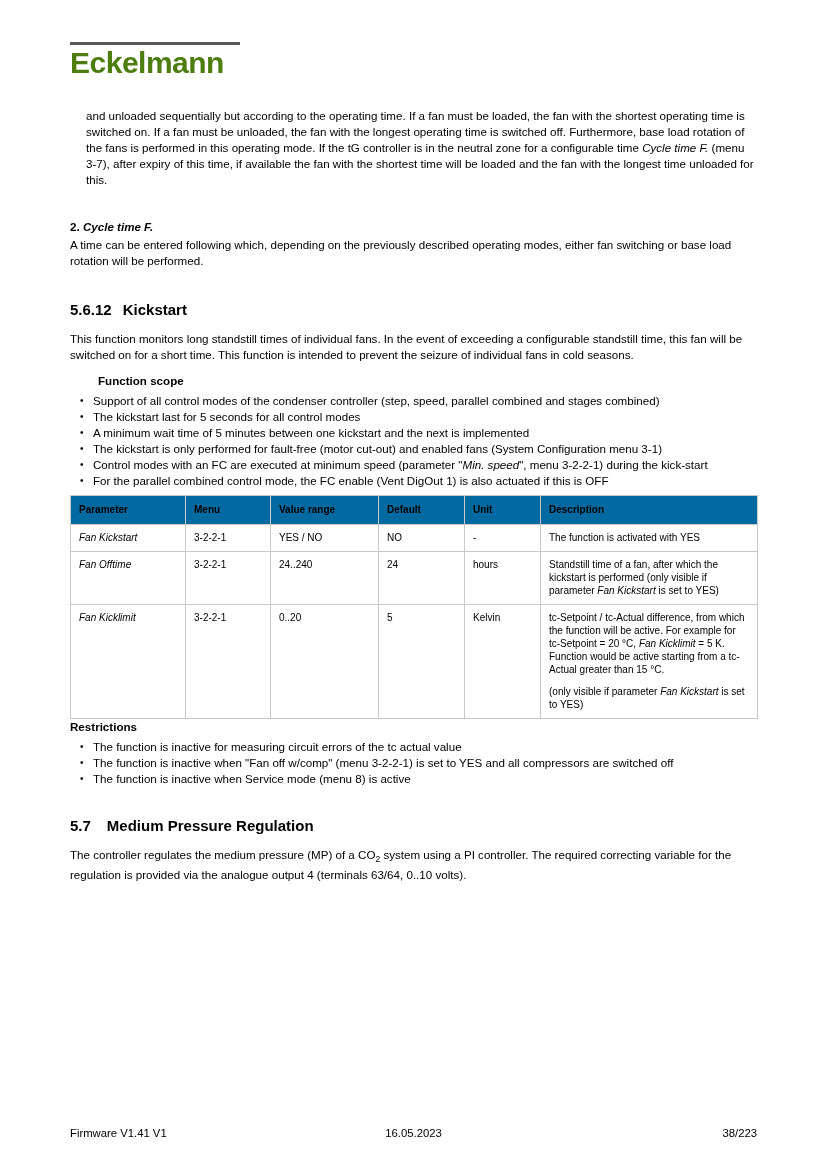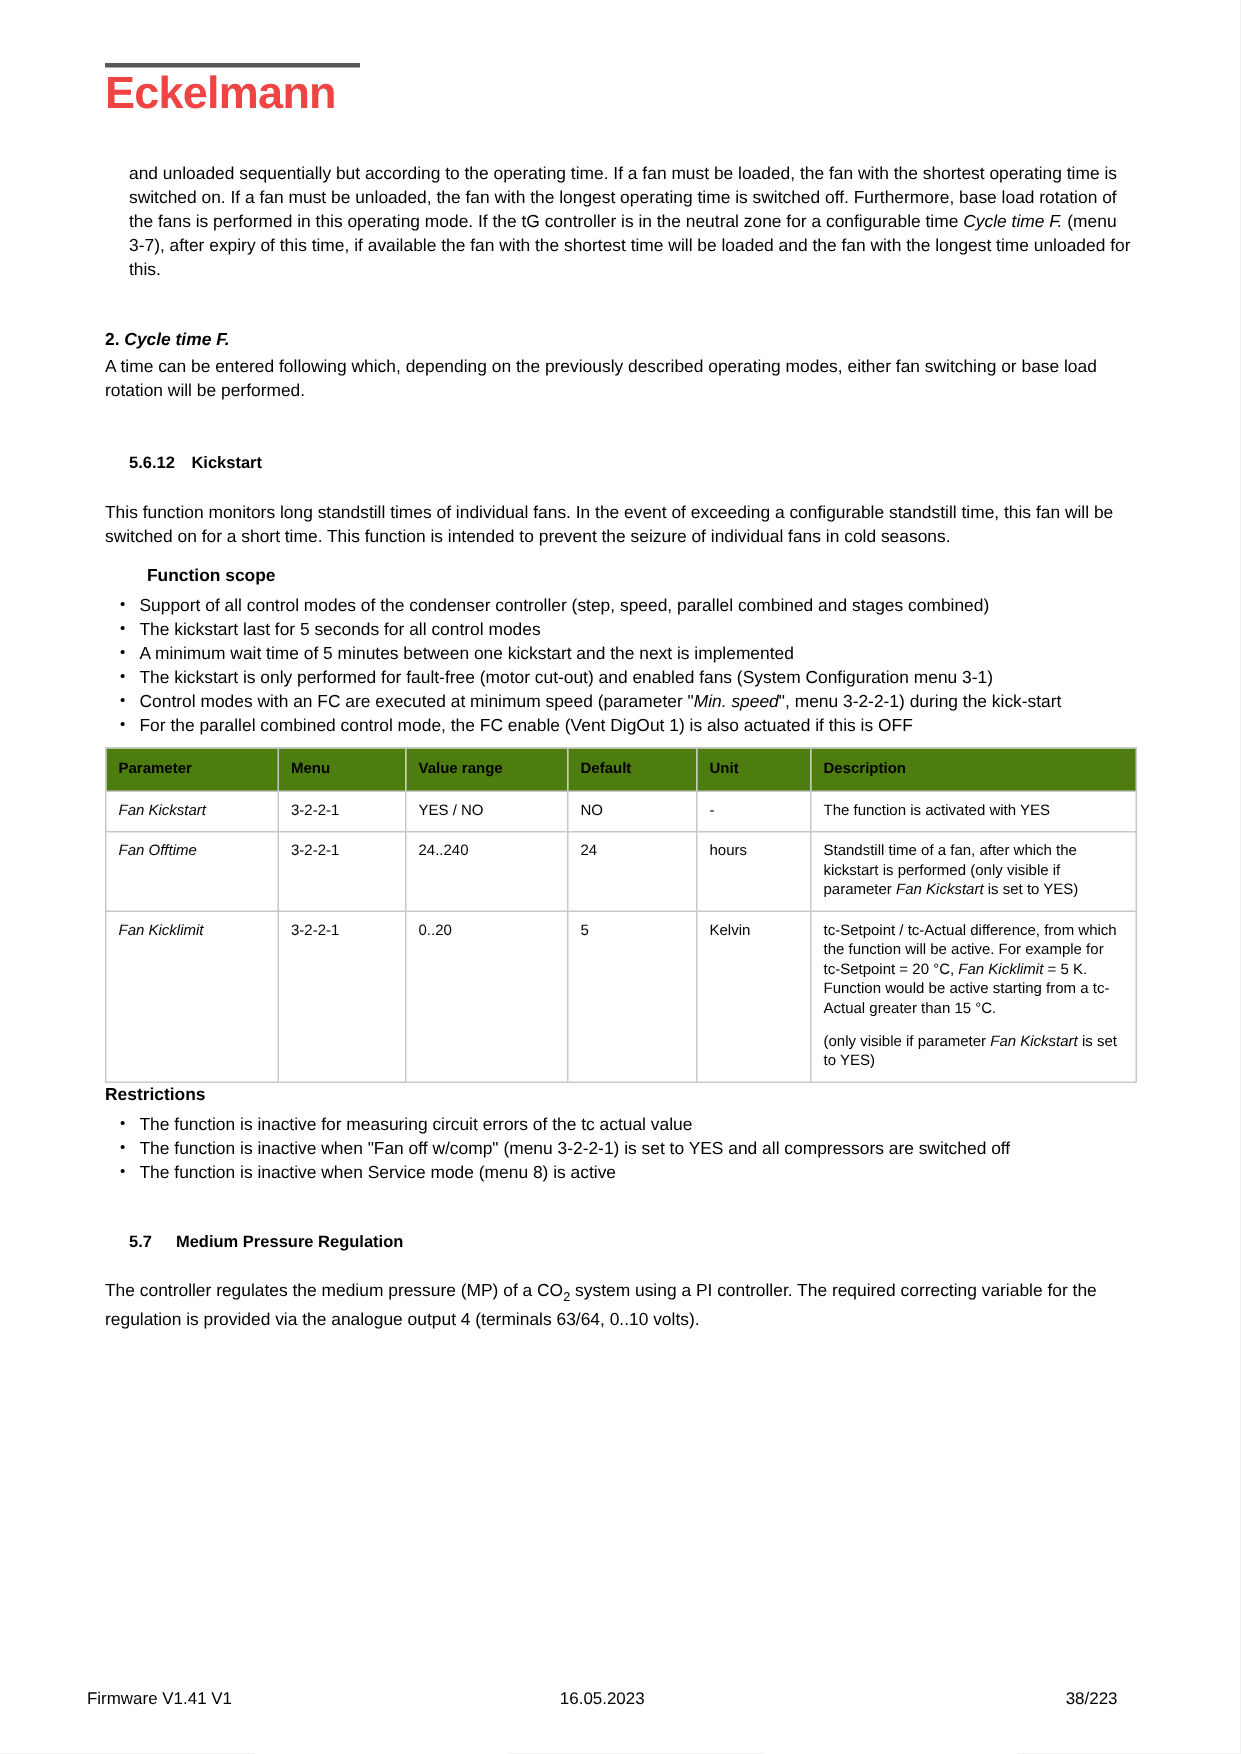--- a/index.html
+++ b/index.html
@@ -4,67 +4,67 @@
 <style>
   html,body { margin:0; padding:0; background:#e8e8e8; }
   .page {
     width:827px; height:1169px; margin:0 auto; background:#ffffff;
     position:relative; font-family:"Liberation Sans", sans-serif;
     color:#000; overflow:hidden; box-sizing:border-box;
   }
   
   .logo-wrap { position:absolute; top:42px; left:70px; }
   .logo-bar { height:3px; width:170px; background:#58585a; margin-bottom:3px; }
-  .logo-text { font-size:30px; font-weight:700; color:#ef4444; letter-spacing:-0.5px; line-height:1; }
+  .logo-text { font-size:30px; font-weight:700; color:#4d7c0f; letter-spacing:-0.5px; line-height:1; }
 
   .content { position:absolute; top:78px; left:70px; width:687px; font-size:11.6px; line-height:16px; }
 
   p { margin:0; }
   .i { font-style:italic; }
 
   .cont-para { margin:30px 0 0 16px; }
 
   .subhead { margin-top:31px; font-weight:700; }
   .subhead em { font-style:italic; }
   .subbody { margin-top:2px; }
 
-  h2 { margin:16px; font-size:11px; line-height:17px; font-weight:700; }
+  h2 { margin:0; font-size:15px; line-height:17px; font-weight:700; }
   .h2-kick { margin-top:32px; }
   .h2-mp { margin-top:30px; }
   .hnum-short { margin-right:11px; }
   .hnum-wide { margin-right:16px; }
 
   .kintro { margin-top:13px; }
   .bold-label { margin-top:10px; font-weight:700;padding-left:28px; }
 
   .bullets { margin-top:4px; }
   .bullet-item { display:flex; padding-left:10px; }
   .dot { width:13px; flex:0 0 13px; font-size:10px; line-height:16px; }
   .btext { flex:1; }
 
   
   table.params { margin-top:6px; width:687px; border-collapse:collapse; table-layout:fixed; }
   table.params th, table.params td {
     border:1px solid #c8c8c8; text-align:left; vertical-align:top;
     font-size:10px; line-height:13px; padding:6px 8px 7px 8px;
   }
-  table.params th { background:#4d7c0f; font-weight:700; padding-top:7px; padding-bottom:8px; }
+  table.params th { background:#0369a1; font-weight:700; padding-top:7px; padding-bottom:8px; }
   .col-param { width:115px; } .col-menu { width:85px; } .col-range { width:108px; }
   .col-def { width:86px; } .col-unit { width:76px; } .col-desc { width:217px; }
   td.param-name { font-style:italic; }
   td .desc-p + .desc-p { margin-top:9px; }
 
   .restr-label { font-weight:700; }
 
   .mp-body { margin-top:13px; }
   .sub { vertical-align:sub; font-size:8.5px; }
 
   
   .footer {
-    position:absolute; bottom:30px; left:58px; width:687px;
+    position:absolute; bottom:30px; left:70px; width:687px;
     display:flex; font-size:11.3px;
   }
   .footer .f-left { flex:1; text-align:left; }
   .footer .f-center { flex:1; text-align:center; }
   .footer .f-right { flex:1; text-align:right; }
 </style>
 </head>
 <body>
 
 <div class="page">

